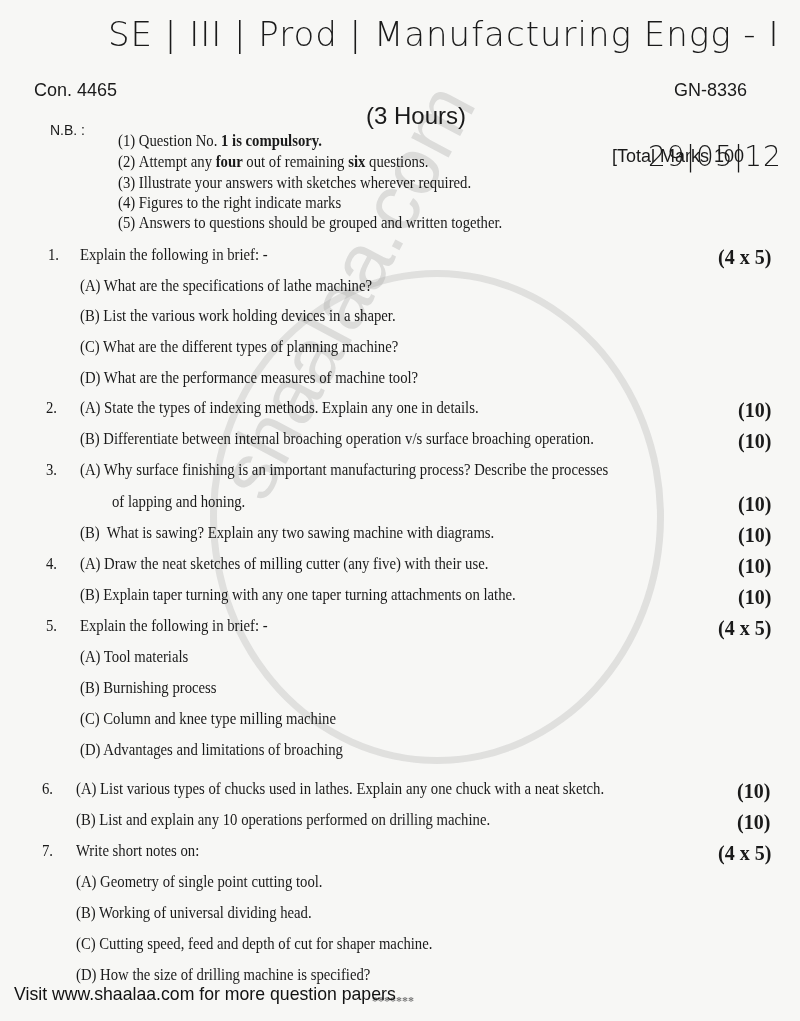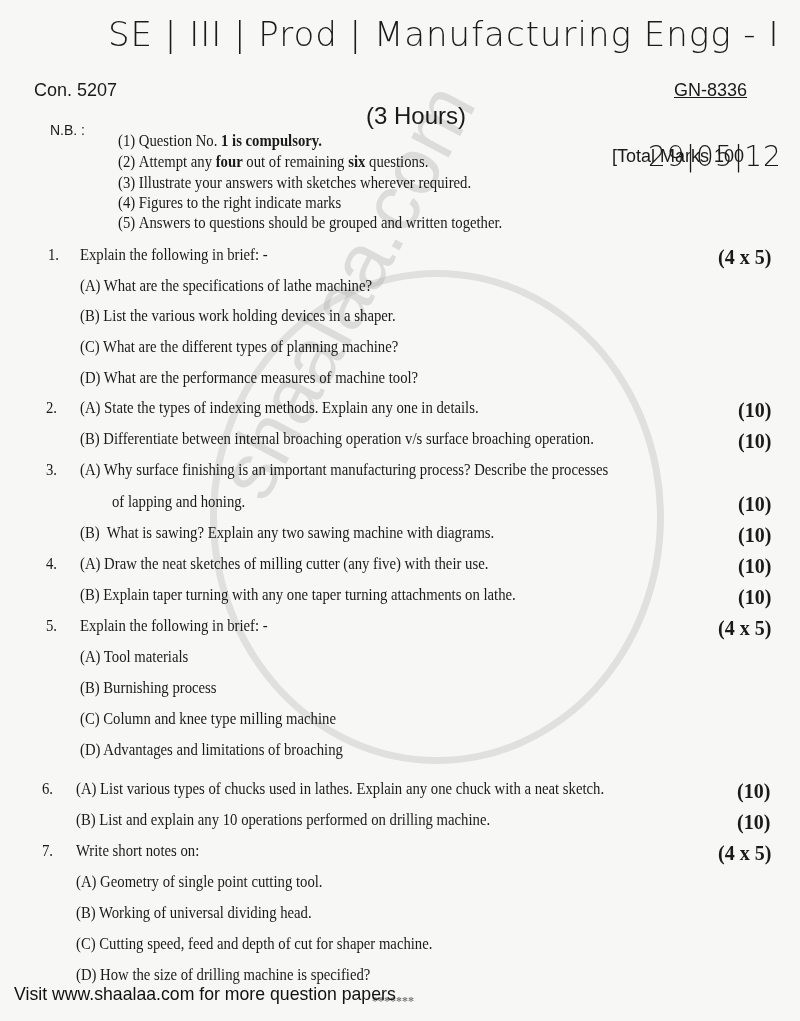--- a/index.html
+++ b/index.html
@@ -13,22 +13,22 @@
   .watermark-text { position:absolute; left:200px; top:470px; font-family:"Liberation Sans", sans-serif; font-size:80px; color:rgba(170,170,170,0.35); transform:rotate(-62deg); transform-origin:left top; }
   b { font-weight:bold; }
 </style>
 </head>
 <body>
 
 <div class="watermark-circle"></div>
 <div class="watermark-text">shaalaa.com</div>
 
 <div class="abs hand" style="left:108px;top:14px;font-size:34px;">SE | III | Prod | Manufacturing Engg - I</div>
-<div class="abs sans" style="left:34px;top:80px;font-size:18px;">Con. 5207</div>
-<div class="abs sans" style="left:674px;top:80px;font-size:18px;text-decoration:underline;">GN-8336</div>
+<div class="abs sans" style="left:34px;top:80px;font-size:18px;">Con. 4465</div>
+<div class="abs sans" style="left:674px;top:80px;font-size:18px;">GN-8336</div>
 <div class="abs sans" style="left:366px;top:102px;font-size:24px;">(3 Hours)</div>
 <div class="abs sans" style="left:612px;top:102px;font-size:18px;margin-top:44px;">[Total Marks 100</div>
 
 <div class="abs sans" style="left:50px;top:122px;font-size:14px;">N.B. :</div>
 <div class="abs hand" style="left:648px;top:140px;font-size:28px;">29|05|12</div>
 
 <div class="abs serif" style="left:118px;top:132px;">
   <span>(1)</span>&nbsp;<span>Question No.</span><b> 1 is compulsory.</b>
 </div>
 <div class="abs serif" style="left:118px;top:153px;">

